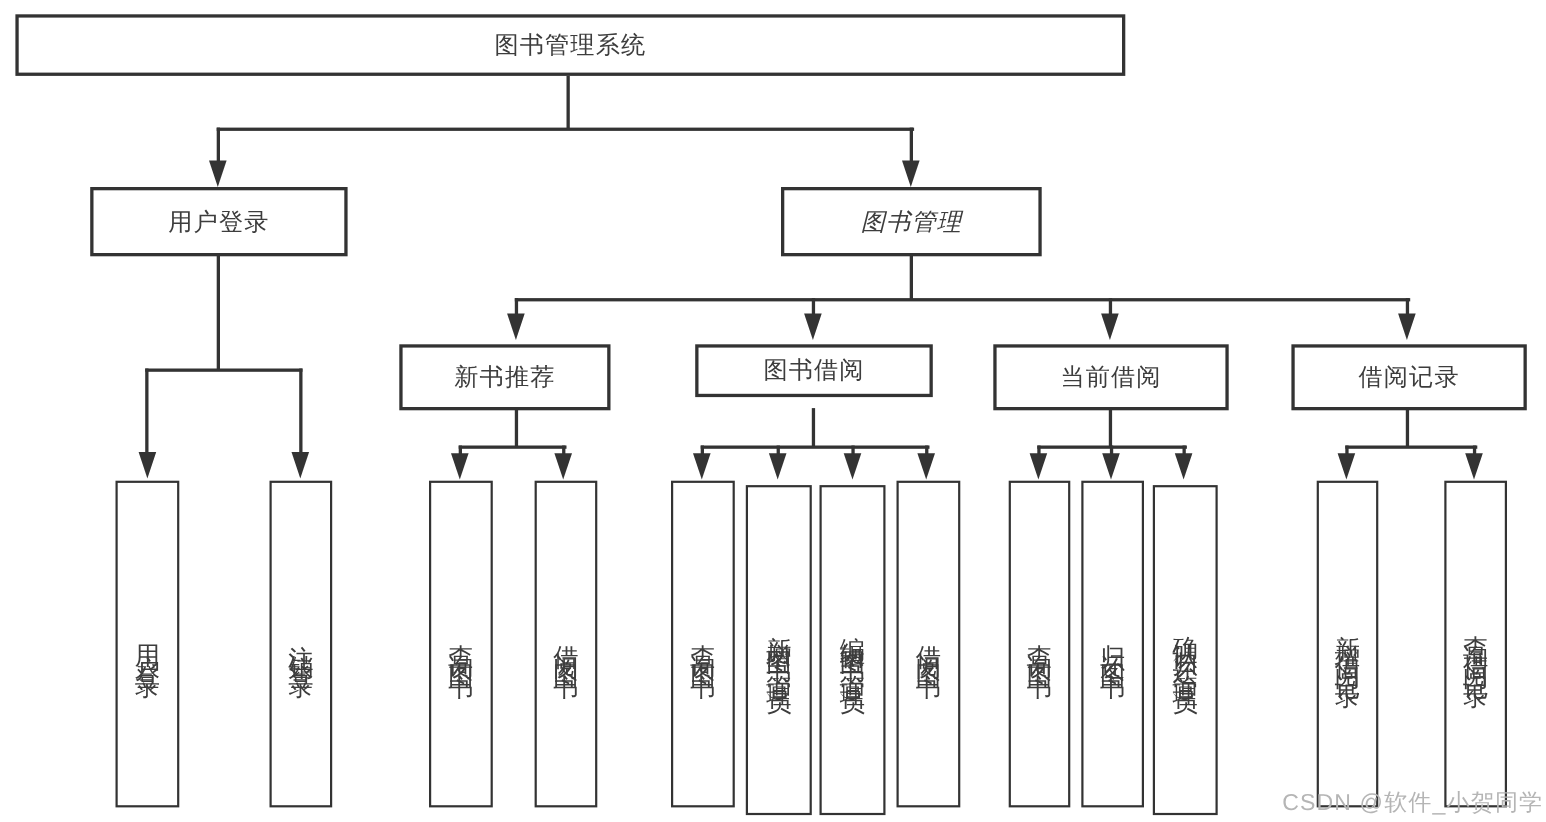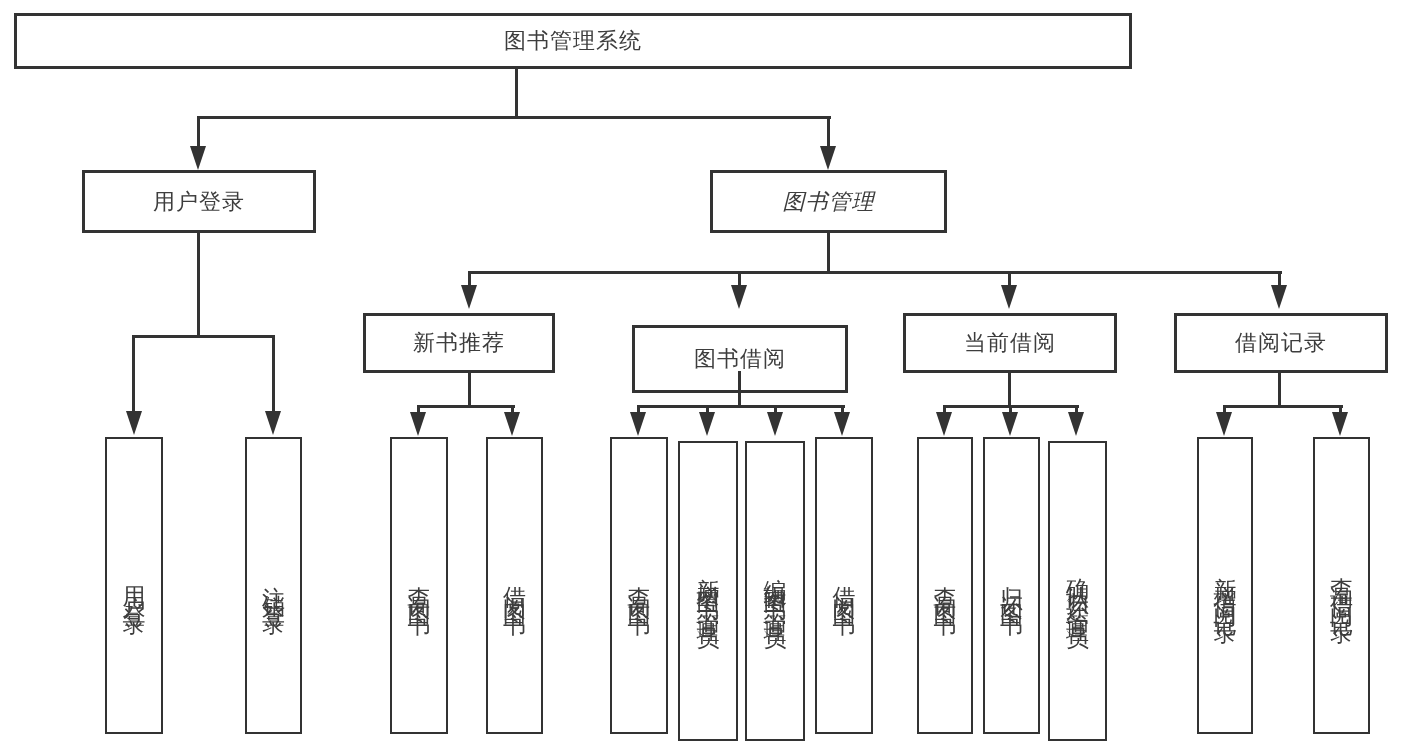--- a/index.html
+++ b/index.html
@@ -55,21 +55,21 @@
     font-size:21px;
     color:var(--wm);
     letter-spacing:1px;
   }
 </style>
 </head>
 <body>
 
 <div class="canvas">
 
-  <div class="node" style="left:14px;top:13px;width:1118px;height:56px;">
+  <div class="node" style="left:14px;top:13px;width:1009px;height:56px;">
     <span>图书管理系统</span>
   </div>
 
   <div class="vl" style="left:515px;top:69px;height:49px;"></div>
   <div class="hl" style="left:197px;top:116px;width:634px;"></div>
   <div class="vl" style="left:197px;top:116px;height:32px;"></div>
   <div class="tri" style="left:190px;top:146px;"></div>
   <div class="vl" style="left:827px;top:116px;height:32px;"></div>
   <div class="tri" style="left:820px;top:146px;"></div>
 
@@ -94,21 +94,21 @@
   <div class="vl" style="left:738px;top:271px;height:16px;"></div>
   <div class="tri" style="left:731px;top:285px;"></div>
   <div class="vl" style="left:1008px;top:271px;height:16px;"></div>
   <div class="tri" style="left:1001px;top:285px;"></div>
   <div class="vl" style="left:1278px;top:271px;height:16px;"></div>
   <div class="tri" style="left:1271px;top:285px;"></div>
 
   <div class="node" style="left:363px;top:313px;width:192px;height:60px;text-align:center;">
     <span>新书推荐</span>
   </div>
-  <div class="node" style="left:632px;top:325px;width:216px;height:68px;">
+  <div class="node" style="left:632px;top:313px;width:216px;height:48px;">
     <span>图书借阅</span>
   </div>
   <div class="node" style="left:903px;top:313px;width:214px;height:60px;text-align:right;">
     <span>当前借阅</span>
   </div>
   <div class="node" style="left:1174px;top:313px;width:214px;height:60px;">
     <span>借阅记录</span>
   </div>
 
   <div class="vl" style="left:468px;top:371px;height:36px;"></div>
@@ -182,14 +182,15 @@
     <span class="vtext long">确认归还（管理员）</span>
   </div>
 
   <div class="node leaf" style="left:1197px;top:437px;width:56px;height:297px;">
     <span class="vtext">新增借阅记录</span>
   </div>
   <div class="node leaf" style="left:1313px;top:437px;width:57px;height:297px;">
     <span class="vtext">查询借阅记录</span>
   </div>
 
+  <div class="watermark">CSDN @软件_小贺同学</div>
 
 </div>
 
 </body></html>

